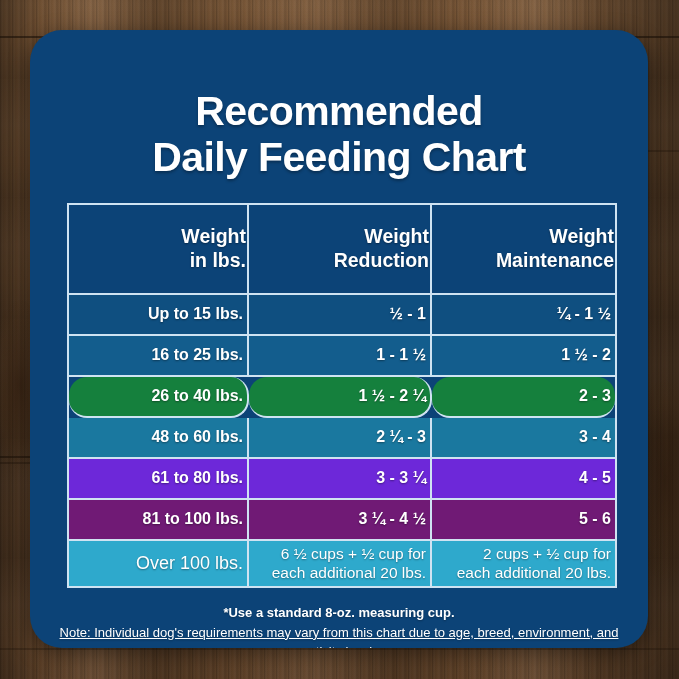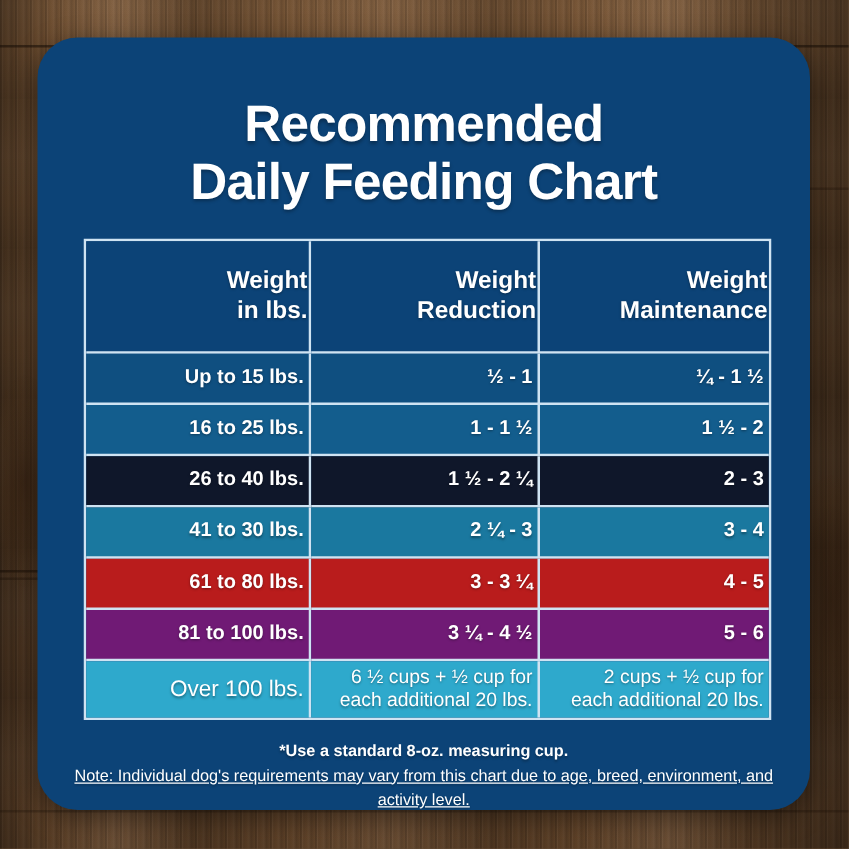--- a/index.html
+++ b/index.html
@@ -73,21 +73,21 @@
     width: 618px;
     height: 618px;
     border-radius: 32px;
     background: #0c4377;
     box-shadow: 0 6px 22px rgba(0,0,0,0.45);
     overflow: hidden;
   }
 
   
   #chart-title {
-    margin: 4px;
+    margin: 16px;
     padding: 43px 28px 0 28px;
     text-align: center;
     color: #ffffff;
     font-size: 41px;
     line-height: 1.12;
     font-weight: bold;
     letter-spacing: -0.6px;
     text-shadow: 0 2px 3px rgba(0,0,0,0.30);
   }
   #chart-title .title-line { display: block; }
@@ -133,23 +133,23 @@
   #feeding-table tbody td {
     height: 39px;
     font-size: 16px;
     font-weight: bold;
     padding: 0 4px;
   }
 
   
   #feeding-table tbody tr.row-0 td { background: #0f4f80; margin-top: 37px; }
   #feeding-table tbody tr.row-1 td { background: #135d8d; }
-  #feeding-table tbody tr.row-2 td { background: #0f172a; }
+  #feeding-table tbody tr.row-2 td { background: #15803d; border-radius: 18px; }
   #feeding-table tbody tr.row-3 td { background: #1a789f; }
-  #feeding-table tbody tr.row-4 td { background: #b91c1c; }
+  #feeding-table tbody tr.row-4 td { background: #6d28d9; }
   #feeding-table tbody tr.row-5 td { background: #701a75; }
   #feeding-table tbody tr.row-6 td {
     background: #2ea9cc;
     height: 45px;
     font-weight: normal;
     font-size: 15.5px;
     line-height: 1.24;
   }
   #feeding-table tbody tr.row-6 td.cell-weight {
     font-size: 18px;
@@ -231,21 +231,21 @@
           <td class="cell-weight">16 to 25 lbs.</td>
           <td class="cell-reduction">1 - 1 ½</td>
           <td class="cell-maintenance">1 ½ - 2</td>
         </tr>
         <tr class="row-2">
           <td class="cell-weight">26 to 40 lbs.</td>
           <td class="cell-reduction">1 ½ - 2 ¼</td>
           <td class="cell-maintenance">2 - 3</td>
         </tr>
         <tr class="row-3">
-          <td class="cell-weight">41 to 30 lbs.</td>
+          <td class="cell-weight">48 to 60 lbs.</td>
           <td class="cell-reduction">2 ¼ - 3</td>
           <td class="cell-maintenance">3 - 4</td>
         </tr>
         <tr class="row-4">
           <td class="cell-weight">61 to 80 lbs.</td>
           <td class="cell-reduction">3 - 3 ¼</td>
           <td class="cell-maintenance">4 - 5</td>
         </tr>
         <tr class="row-5">
           <td class="cell-weight">81 to 100 lbs.</td>

